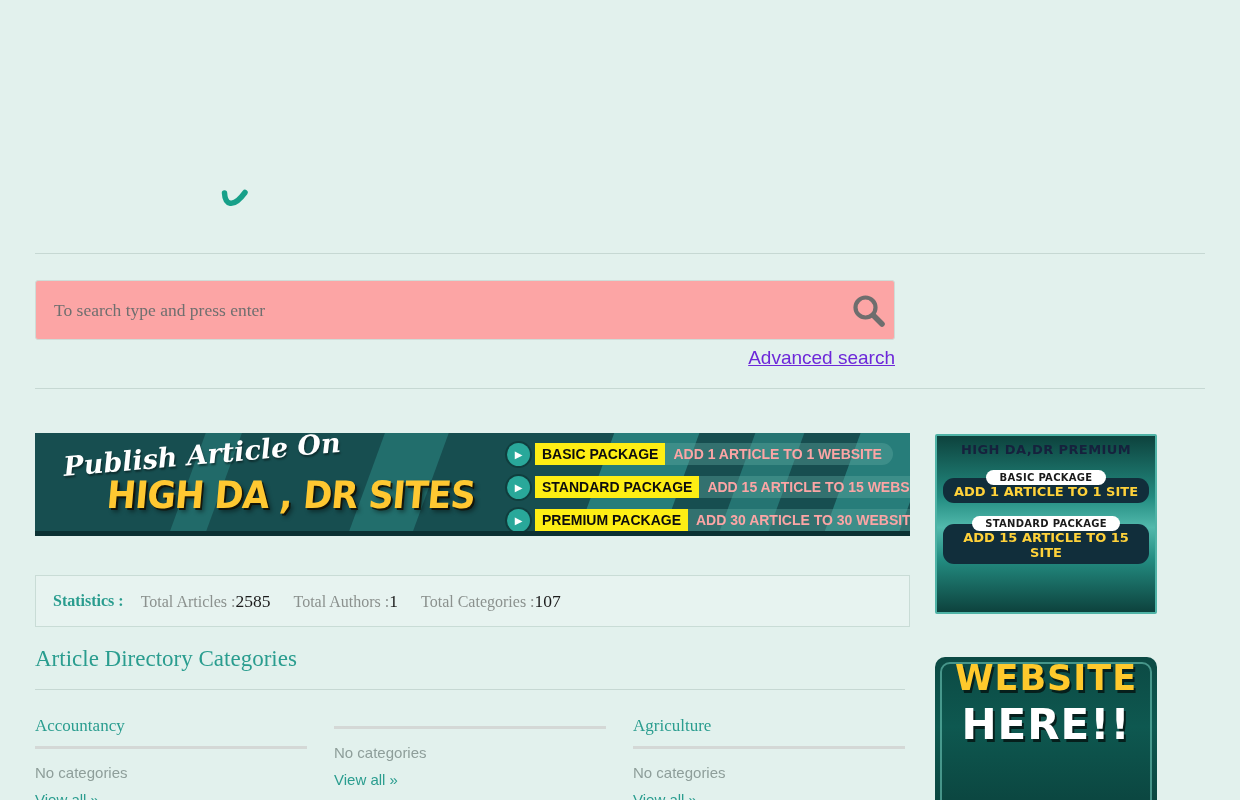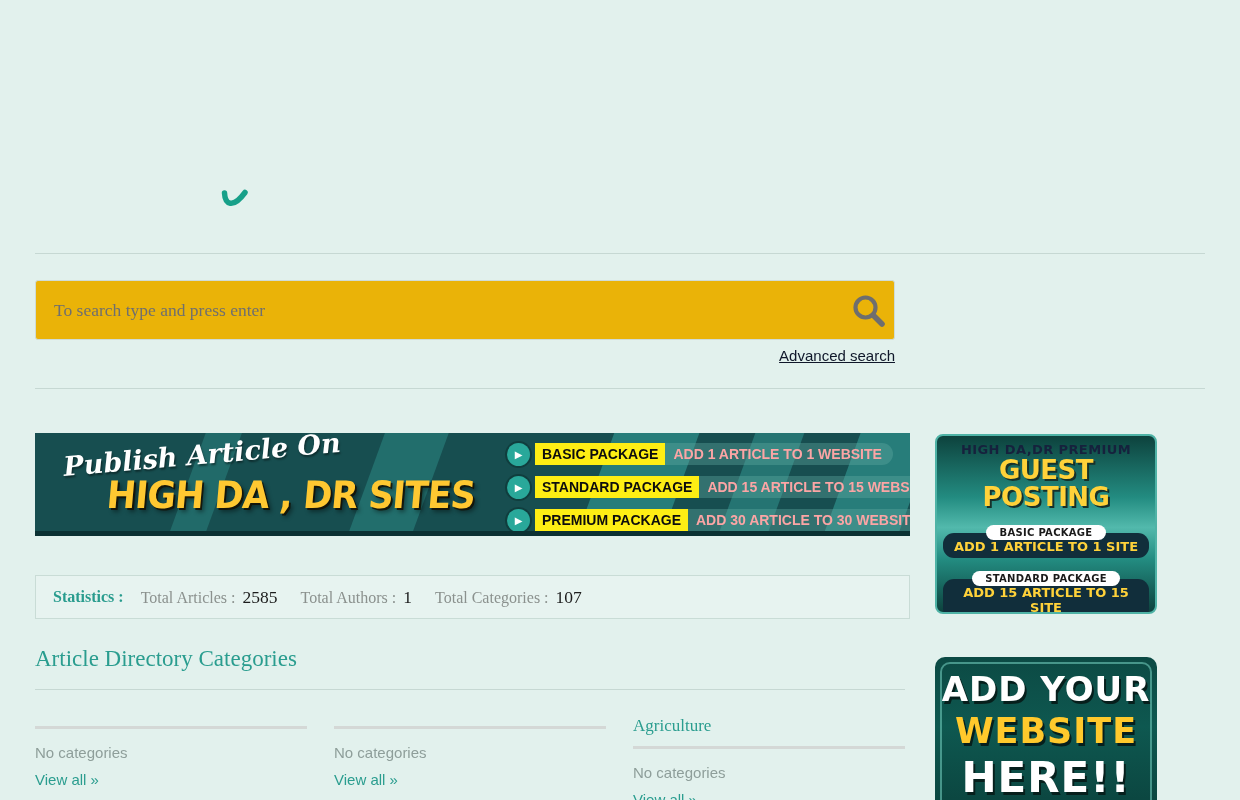--- a/index.html
+++ b/index.html
@@ -13,29 +13,29 @@
   .swoosh { position:absolute; left:221px; top:188px; }
 
   
   .hr { position:absolute; left:35px; height:1px; background:#c6d8d3; }
   .hr-1 { top:253px; width:1170px; }
   .hr-2 { top:388px; width:1170px; }
   .hr-3 { top:689px; width:870px; }
 
   
   .search-box { position:absolute; left:35px; top:280px; width:860px; height:60px;
-    background:#eab308; border:1px solid #cfdcd7; border-radius:3px; box-sizing:border-box; }
+    background:#fca5a5; border:1px solid #cfdcd7; border-radius:3px; box-sizing:border-box; }
   .search-input { width:100%; height:100%; box-sizing:border-box; border:none; background:transparent;
     padding:0 54px 0 18px; outline:none;
     font-family:"Liberation Serif", serif; font-size:17.5px; color:#444; }
   .search-input::placeholder { color:#6f6f6f; opacity:1; }
   .search-btn { position:absolute; right:6px; top:12px; width:38px; height:38px;
     background:none; border:none; padding:0; cursor:pointer; }
   .advanced-row { position:absolute; left:35px; top:347px; width:860px; text-align:right; }
-  .advanced-row a { font-size:15px; color:#0f172a; text-decoration:underline; cursor:pointer; }
+  .advanced-row a { font-size:19px; color:#6d28d9; text-decoration:underline; cursor:pointer; }
 
   
   .banner { position:absolute; left:35px; top:433px; width:875px; height:103px;
     background:#174e50; overflow:hidden; cursor:pointer; }
   .banner::after { content:""; position:absolute; left:0; right:0; bottom:0; height:5px; background:#0b3133; }
   .streak { position:absolute; background:#2e8e88; opacity:.75; transform:rotate(20deg); }
   .s1 { left:150px; top:-60px; width:34px; height:240px; opacity:.45; }
   .s2 { left:330px; top:-70px; width:60px; height:260px; opacity:.5; }
   .s3 { left:560px; top:-80px; width:80px; height:280px; }
   .s4 { left:700px; top:-80px; width:46px; height:280px; opacity:.6; }
@@ -51,44 +51,44 @@
   .pkg-row { display:flex; align-items:center; height:24px; white-space:nowrap; }
   .pkg-bullet { width:23px; height:23px; border-radius:50%; background:#29a89a; color:#fff;
     display:flex; align-items:center; justify-content:center; font-size:10px; margin-right:5px;
     box-shadow:0 0 0 2px rgba(10,45,44,.5); flex:none; }
   .pkg-tag { background:#feee14; color:#0d0d0d; font-weight:800; font-size:14px;
     padding:3px 7px; font-family:"Liberation Sans", sans-serif; }
   .pkg-desc { background:rgba(96,170,164,.38); color:#fca5a5; font-weight:800; font-size:14px;
     padding:3px 11px 3px 8px; border-radius:0 12px 12px 0; font-family:"Liberation Sans", sans-serif; }
 
   
-  .stats { position:absolute; left:35px; top:575px; width:875px; height:44px; box-sizing:border-box;
+  .stats { position:absolute; left:35px; top:575px; width:875px; height:52px; box-sizing:border-box;
     border:1px solid #c9dcd6; background:rgba(255,255,255,.18);
     display:flex; align-items:center; padding:0 17px;
     font-family:"Liberation Serif", serif; }
   .stats-heading { color:#299c8e; font-weight:bold; font-size:16px; margin-right:17px; }
   .stat-item { margin-right:23px; font-size:16px; color:#8b918e; }
-  .stat-value { color:#1c1c1c; font-size:17.5px; margin-left:7px; }
+  .stat-value { color:#1c1c1c; font-size:17.5px; }
 
   
   .section-title { position:absolute; left:35px; top:646px; margin:0;
     font-family:"Liberation Serif", serif; font-weight:normal; font-size:23px; color:#2a9d8f; }
   .cats { position:absolute; left:35px; top:716px; width:875px; display:flex; }
   .cat { width:272px; margin-right:27px; }
   .cat:last-child { margin-right:0; }
   .cat-name { font-family:"Liberation Serif", serif; font-size:17px; color:#2a9d8f;
     text-decoration:none; cursor:pointer; display:block; }
   .cat-bar { height:3px; background:#d4d8d6; margin-top:10px; }
   .cat-empty { font-size:15px; color:#8e9e9a; margin-top:15px; }
   .cat-view { font-size:15px; color:#2a9d8f; margin-top:10px; display:block;
     text-decoration:none; cursor:pointer; }
 
   
   .ad1 { position:absolute; left:935px; top:434px; width:222px; height:180px; box-sizing:border-box;
-    border:2px solid #4fb3a6; border-radius:8px; text-align:center; cursor:pointer; overflow:hidden;
+    border:2px solid #4fb3a6; border-radius:2px; text-align:center; cursor:pointer; overflow:hidden;
     background:linear-gradient(180deg,#0d423d 0%,#238c81 35%,#52b9ac 52%,#238c81 70%,#0d423d 100%);
     font-family:"DejaVu Sans", sans-serif; }
   .ad1-line1 { margin-top:6px; font-size:13px; font-weight:bold; color:#16213d; letter-spacing:.4px; }
   .ad1-line2 { font-size:26px; font-weight:bold; color:#ffd23a; line-height:1.05; letter-spacing:-.5px;
     text-shadow:2px 2px 0 #17312a; }
   .ad1-group { margin-top:9px; }
   .ad1-group:first-of-type { margin-top:10px; }
   .ad1-pill { display:inline-block; background:#ffffff; border-radius:9px; font-size:10px;
     font-weight:bold; color:#1a1a1a; padding:2px 13px; position:relative; z-index:2; letter-spacing:.3px; }
   .ad1-bar { margin:-7px 6px 0; background:#112e3b; border-radius:11px; color:#ffd23a;
@@ -172,48 +172,47 @@
   <span class="stat-item">
     <span>Total Categories :</span><span class="stat-value">107</span>
   </span>
 </div>
 
 <h2 class="section-title">Article Directory Categories</h2>
 <div class="hr hr-3"></div>
 
 <div class="cats">
   <div class="cat">
+    <a class="cat-name">Accountancy</a>
     <div class="cat-bar"></div>
     <div class="cat-empty">No categories</div>
     <a class="cat-view">View all »</a>
   </div>
   <div class="cat">
     <div class="cat-bar"></div>
     <div class="cat-empty">No categories</div>
     <a class="cat-view">View all »</a>
   </div>
   <div class="cat">
     <a class="cat-name">Agriculture</a>
     <div class="cat-bar"></div>
     <div class="cat-empty">No categories</div>
     <a class="cat-view">View all »</a>
   </div>
 </div>
 
 <div class="ad1">
   <div class="ad1-line1">HIGH DA,DR PREMIUM</div>
-  <div class="ad1-line2">GUEST POSTING</div>
   <div class="ad1-group">
     <div class="ad1-pill">BASIC PACKAGE</div>
     <div class="ad1-bar">ADD 1 ARTICLE TO 1 SITE</div>
   </div>
   <div class="ad1-group">
     <div class="ad1-pill">STANDARD PACKAGE</div>
     <div class="ad1-bar">ADD 15 ARTICLE TO 15 SITE</div>
   </div>
 
 </div>
 
 <div class="ad2">
-  <div class="ad2-line1">ADD YOUR</div>
   <div class="ad2-line2">WEBSITE</div>
   <div class="ad2-line3">HERE!!</div>
 </div>
 
 </body></html>

